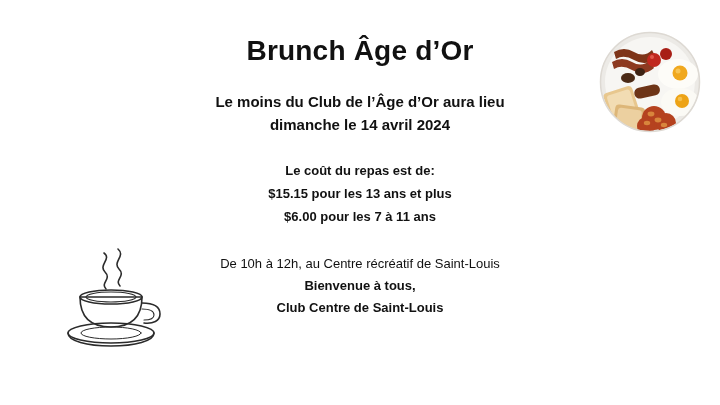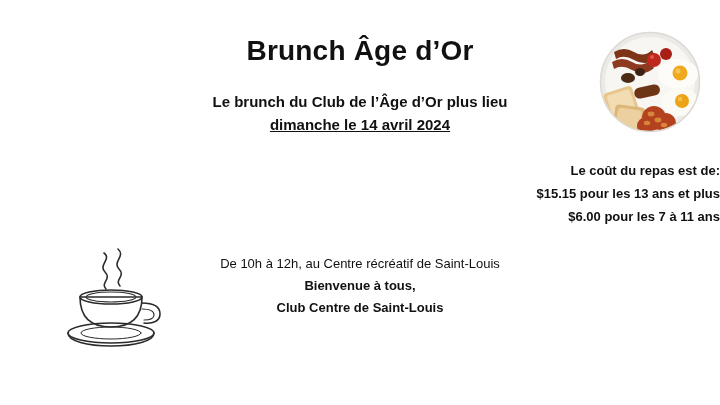--- a/index.html
+++ b/index.html
@@ -41,33 +41,31 @@
 
   .lead {
     font-size: 15px;
     font-weight: bold;
     line-height: 1.55;
     margin: 0;
   }
 
   .lead .line2 {
     display: block;
-    text-decoration: underline;
   }
 
   .price-block {
     margin-top: 24px;
     font-size: 13px;
     font-weight: bold;
     line-height: 1.75;
   }
 
   .price-block .row {
     display: block;
-    text-align: right;
   }
 
   .place {
     margin-top: 26px;
     font-size: 13px;
     font-weight: normal;
     line-height: 1.6;
   }
 
   .signoff {
@@ -101,21 +99,21 @@
 </head>
 <body>
 
 <div class="poster">
 
   <div class="content">
 
     <h1 class="title">Brunch Âge d’Or</h1>
 
     <p class="lead">
-      <span>Le brunch du Club de l’Âge d’Or plus lieu</span>
+      <span>Le moins du Club de l’Âge d’Or aura lieu</span>
       <span class="line2">dimanche le 14 avril 2024</span>
     </p>
 
     <div class="price-block">
       <span class="row">Le coût du repas est de:</span>
       <span class="row">$15.15 pour les 13 ans et plus</span>
       <span class="row">$6.00 pour les 7 à 11 ans</span>
     </div>
 
     <div class="place">De 10h à 12h, au Centre récréatif de Saint-Louis</div>

